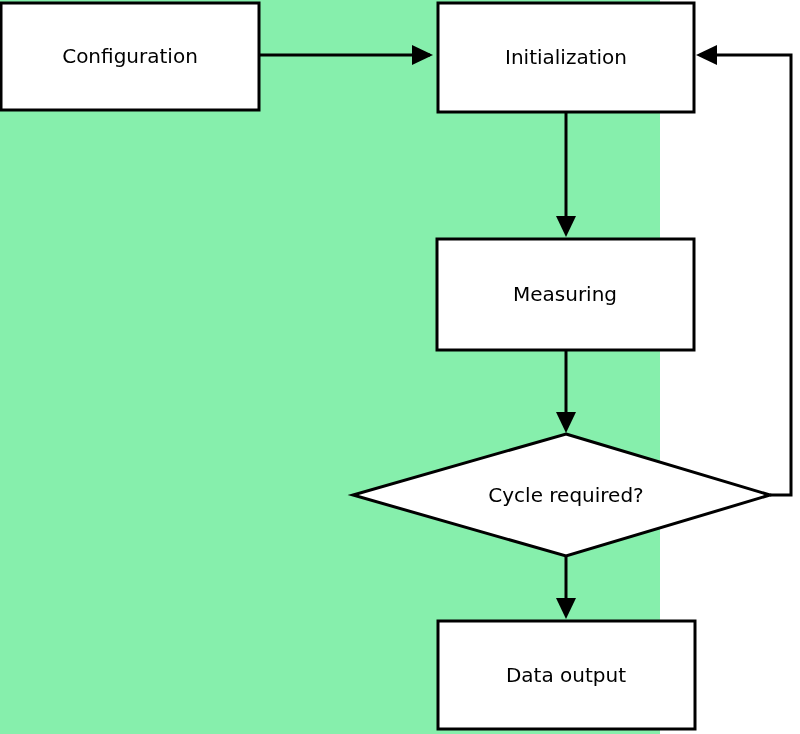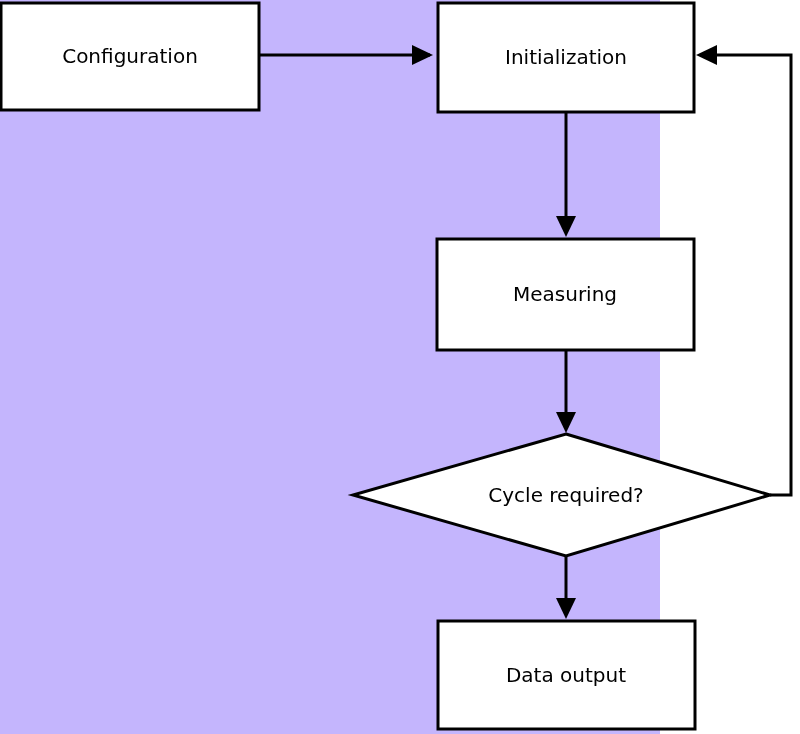--- a/index.html
+++ b/index.html
@@ -11,21 +11,21 @@
   body {
     width: 800px;
     height: 734px;
     overflow: hidden;
     font-family: "DejaVu Sans", "Liberation Sans", sans-serif;
   }
   #flowchart-root {
     position: relative;
     width: 660px;
     height: 734px;
-    background: #c4b5fd;
+    background: #86efac;
   }
   svg#flow-svg {
     display: block;
     width: 800px;
     height: 734px;
   }
   .node-shape {
     fill: #ffffff;
     stroke: #000000;
     stroke-width: 3;

